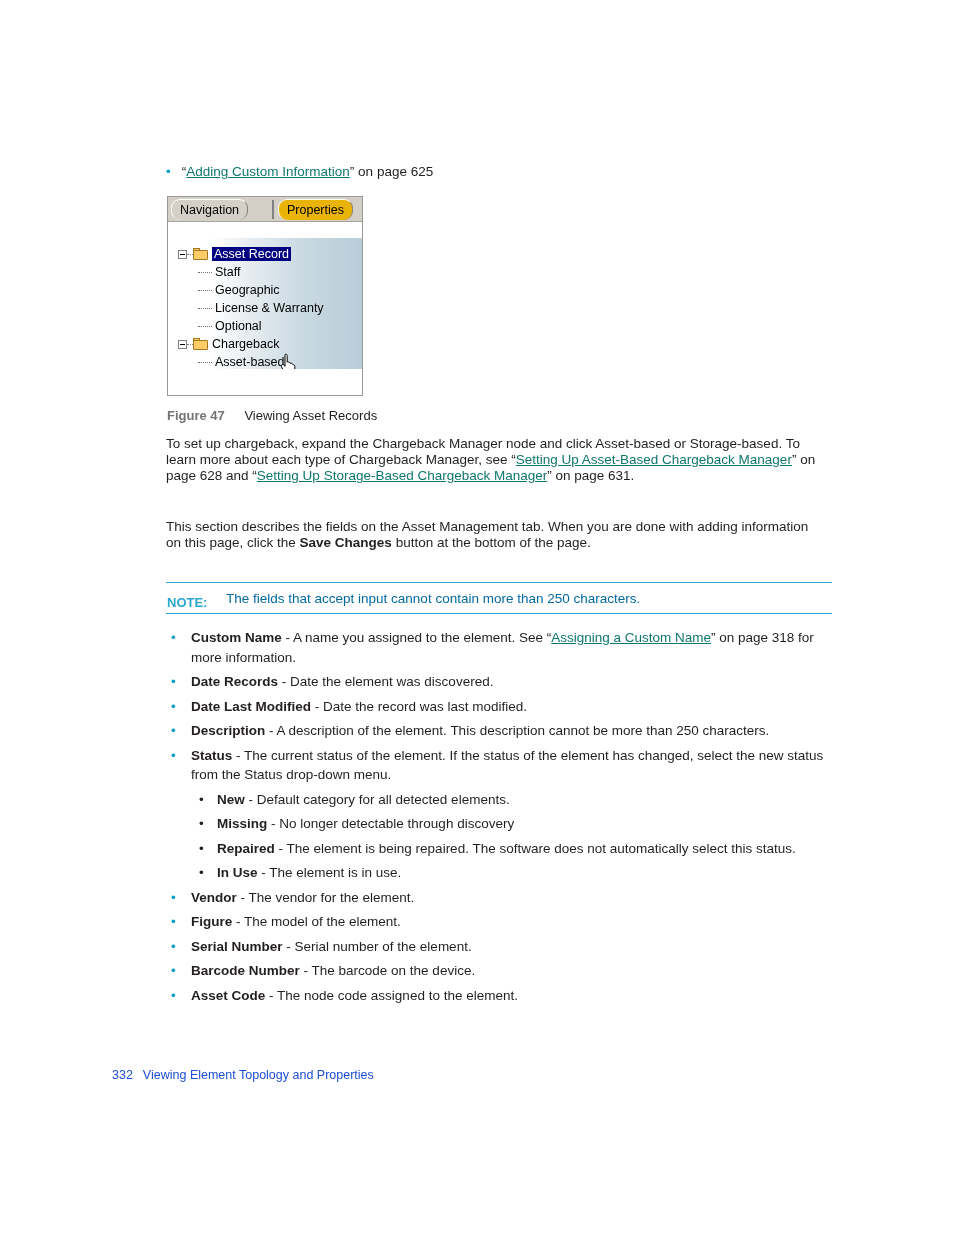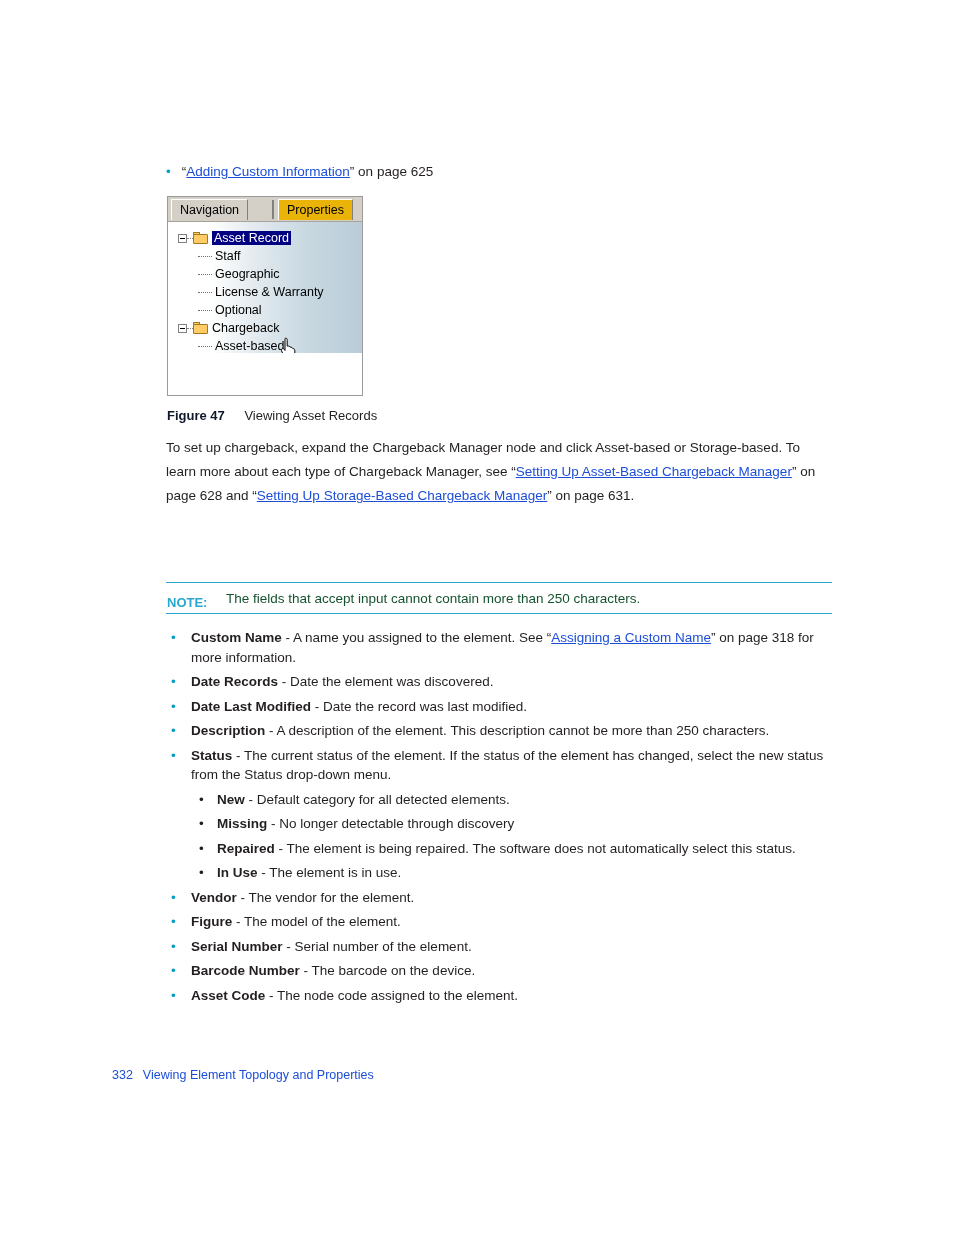--- a/index.html
+++ b/index.html
@@ -29,21 +29,21 @@
     width: 660px;
     font-size: 13.5px;
     line-height: 20px;
   }
   .bullet-dot {
     color: #00a0c6;
     display: inline-block;
     width: 12px;
   }
   .link {
-    color: #1d4ed8;
+    color: #0f766e;
     margin-top: 28px;
   }
   .quote { color: #231f20; }
 
   
   .figure-box {
     position: absolute;
     left: 167px;
     top: 196px;
     width: 196px;
@@ -61,20 +61,21 @@
   }
   .tab {
     position: absolute;
     top: 2px;
     height: 21px;
     font-size: 12.5px;
     color: #000000;
     padding: 3px 8px 0 8px;
     box-sizing: border-box;
     background: #d4d0c8;
+    border-radius: 9px;
   }
   .tab.active {
     left: 3px;
     background: #d4d0c8;
     border-left: 1px solid #ffffff;
     border-top: 1px solid #ffffff;
     border-right: 1px solid #808080;
   }
   .tab.inactive {
     left: 110px;
@@ -89,20 +90,21 @@
     top: 3px;
     width: 2px;
     height: 19px;
     background: #808080;
   }
   .tree-area {
     position: relative;
     height: 131px;
     background: #c2410c;
     overflow: hidden;
+    margin-top: 16px;
   }
   .tree-shade {
     position: absolute;
     left: 0; top: 0;
     width: 100%;
     height: 100%;
     background: linear-gradient(to right, #ffffff 0%, #ffffff 22%, #e8eef2 40%, #c9d9e2 70%, #b9ccd8 100%);
   }
   .tree {
     position: absolute;
@@ -202,33 +204,33 @@
   }
 
   
   .fig-caption {
     position: absolute;
     left: 167px;
     top: 408px;
     font-size: 13px;
   }
   .fig-caption .fig-num {
-    color: #0f172a;
+    color: #737373;
     font-weight: bold;
   }
   .fig-caption .fig-title {
     color: #231f20;
     margin-left: 16px;
   }
 
   
   .para {
     position: absolute;
     font-size: 13.5px;
-    line-height: 24px;
+    line-height: 16px;
     color: #231f20;
   }
   .p1 { left: 166px; top: 436px; width: 650px; }
   .p2 { left: 166px; top: 519px; width: 655px; }
   b, .bold { font-weight: bold; }
 
   
   .note-rule-top {
     position: absolute;
     left: 166px;
@@ -251,21 +253,21 @@
     top: 595px;
     font-size: 13px;
     font-weight: bold;
     color: #2aa8cf;
   }
   .note-text {
     position: absolute;
     left: 226px;
     top: 591px;
     font-size: 13.5px;
-    color: #14532d;
+    color: #0369a1;
   }
 
   
   .blist {
     position: absolute;
     left: 166px;
     top: 628px;
     width: 680px;
   }
   .bitem {
@@ -392,20 +394,23 @@
 
   <div class="fig-caption">
     <span class="fig-num">Figure 47</span>
     <span class="fig-title">Viewing Asset Records</span>
   </div>
 
   <div class="para p1">
     <span>To set up chargeback, expand the Chargeback Manager node and click Asset-based or Storage-based. To learn more about each type of Chargeback Manager, see “</span><a class="link" href="#">Setting Up Asset-Based Chargeback Manager</a><span>” on page 628 and “</span><a class="link" href="#">Setting Up Storage-Based Chargeback Manager</a><span>” on page 631.</span>
   </div>
 
+  <div class="para p2">
+    <span>This section describes the fields on the Asset Management tab. When you are done with adding information on this page, click the </span><span class="bold">Save Changes</span><span> button at the bottom of the page.</span>
+  </div>
 
   <div class="note-rule-top"></div>
   <div class="note-label">NOTE:</div>
   <div class="note-text">The fields that accept input cannot contain more than 250 characters.</div>
   <div class="note-rule-bottom"></div>
 
   <div class="blist">
 
     <div class="bitem">
       <span class="dot">•</span>

